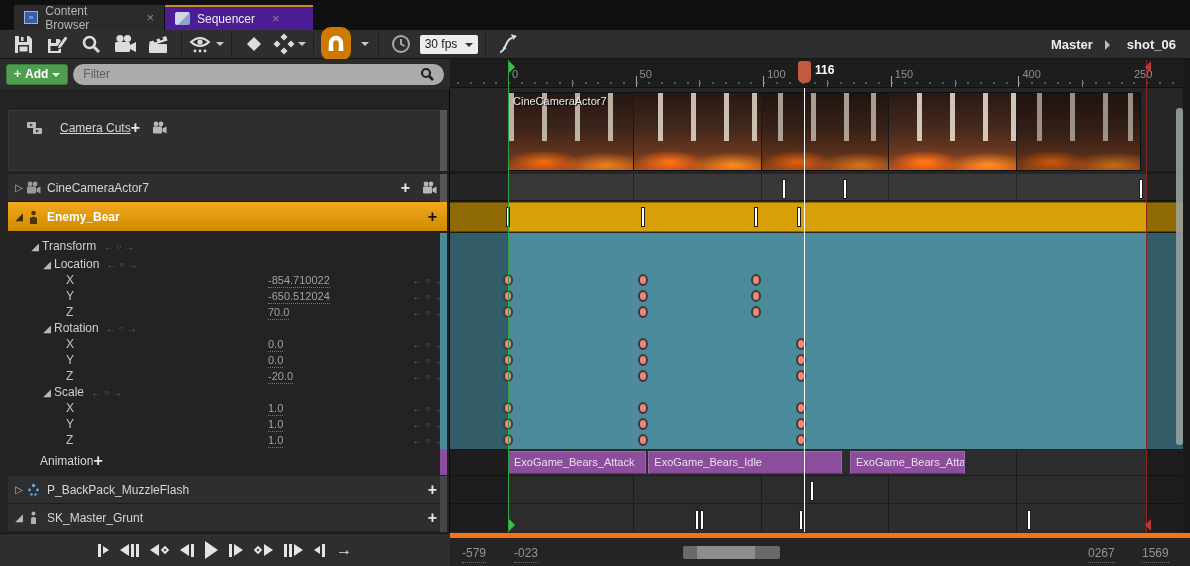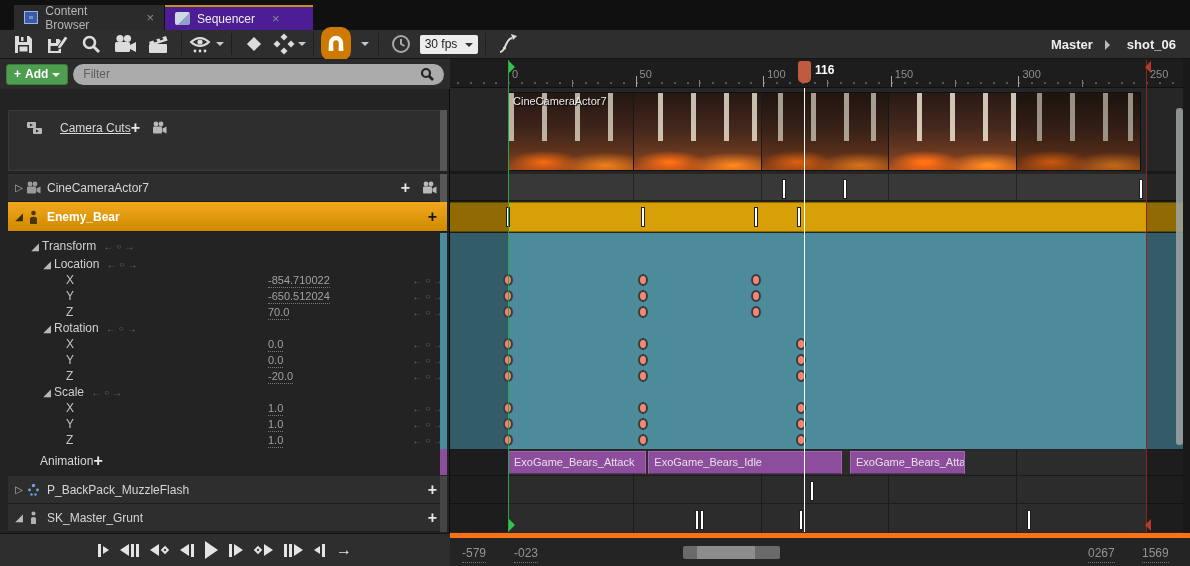--- a/index.html
+++ b/index.html
@@ -559,24 +559,24 @@
         <div class="tickM" style="left: 185.6px;"></div>
         <div class="ticklbl" style="left: 189.6px;">50</div>
         <div class="tickm" style="left: 249.4px;"></div>
         <div class="tickM" style="left: 313.2px;"></div>
         <div class="ticklbl" style="left: 317.2px;">100</div>
         <div class="tickm" style="left: 377px;"></div>
         <div class="tickM" style="left: 440.8px;"></div>
         <div class="ticklbl" style="left: 444.8px;">150</div>
         <div class="tickm" style="left: 504.6px;"></div>
         <div class="tickM" style="left: 568.4px;"></div>
-        <div class="ticklbl" style="left: 572.4px;">300</div>
+        <div class="ticklbl" style="left: 572.4px;">400</div>
         <div class="tickm" style="left: 632.2px;"></div>
         <div class="tickM" style="left: 696px;"></div>
-        <div class="ticklbl" style="left: 700px;">250</div>
+        <div class="ticklbl" style="left: 684px;">250</div>
       </div>
 
     <div class="trackrow filmstrip" style="left: 58px; width: 632.896px;">
       <span class="filmstrip-label">CineCameraActor7</span>
     <div class="fseg fs1" style="left: 0px; width: 125.048px;"></div>
         <div class="fseg fs2" style="left: 125.048px; width: 127.6px;"></div>
         <div class="fseg fs3" style="left: 252.648px; width: 127.6px;"></div>
         <div class="fseg fs4" style="left: 380.248px; width: 127.6px;"></div>
         <div class="fseg fs5" style="left: 507.848px; width: 125.048px;"></div>
       </div>

